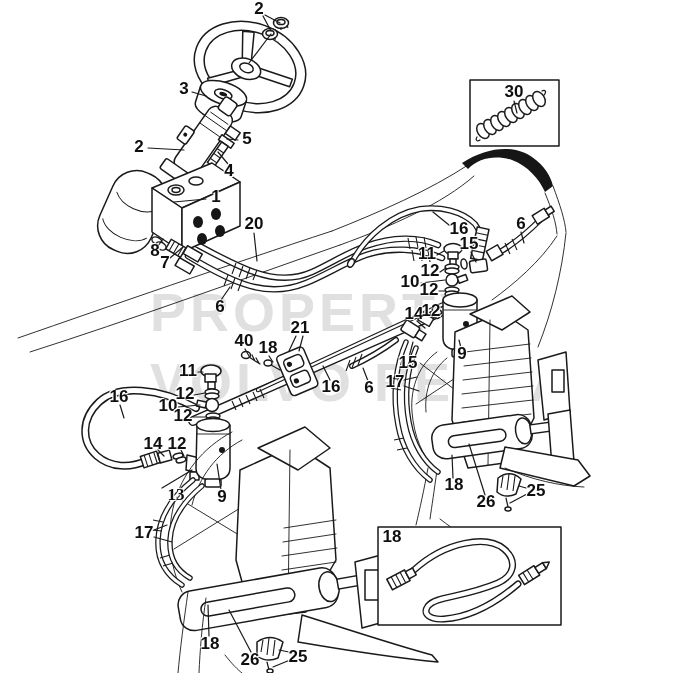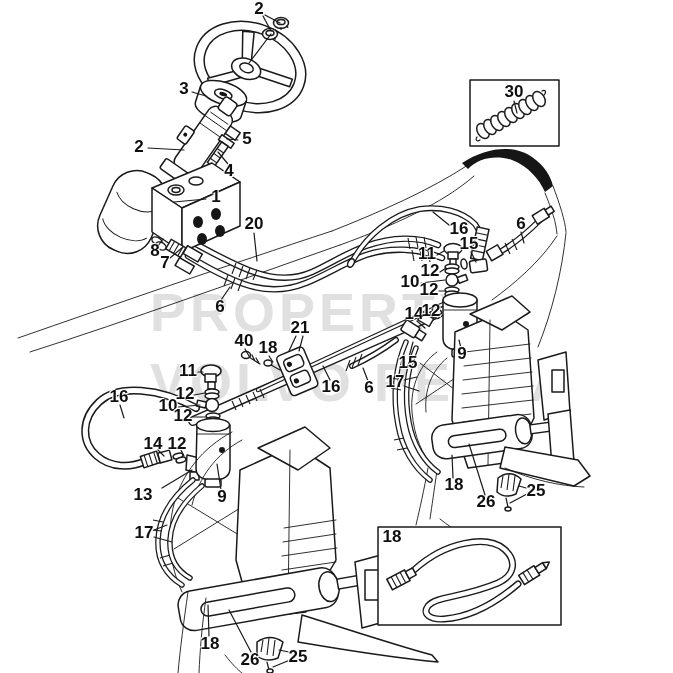--- a/index.html
+++ b/index.html
@@ -391,21 +391,21 @@
       <span class="callout" style="left: 268px; top: 349px;">18</span>
       <span class="callout" style="left: 331px; top: 388px;">16</span>
       <span class="callout" style="left: 369px; top: 389px;">6</span>
       <span class="callout" style="left: 119px; top: 398px;">16</span>
       <span class="callout" style="left: 188px; top: 372px;">11</span>
       <span class="callout" style="left: 185px; top: 395px;">12</span>
       <span class="callout" style="left: 168px; top: 407px;">10</span>
       <span class="callout" style="left: 183px; top: 417px;">12</span>
       <span class="callout" style="left: 153px; top: 445px;">14</span>
       <span class="callout" style="left: 177px; top: 445px;">12</span>
-      <span class="callout" style="left: 143px; top: 496px;">13</span>
+      <span class="callout" style="left: 176px; top: 496px; font-family: Liberation Serif, serif;">13</span>
       <span class="callout" style="left: 222px; top: 498px;">9</span>
       <span class="callout" style="left: 144px; top: 534px;">17</span>
       <span class="callout" style="left: 210px; top: 645px;">18</span>
       <span class="callout" style="left: 250px; top: 661px;">26</span>
       <span class="callout" style="left: 298px; top: 658px;">25</span>
       <span class="callout" style="left: 454px; top: 486px;">18</span>
       <span class="callout" style="left: 486px; top: 503px;">26</span>
       <span class="callout" style="left: 536px; top: 492px;">25</span>
       <span class="callout" style="left: 392px; top: 538px;">18</span>
     </div>

